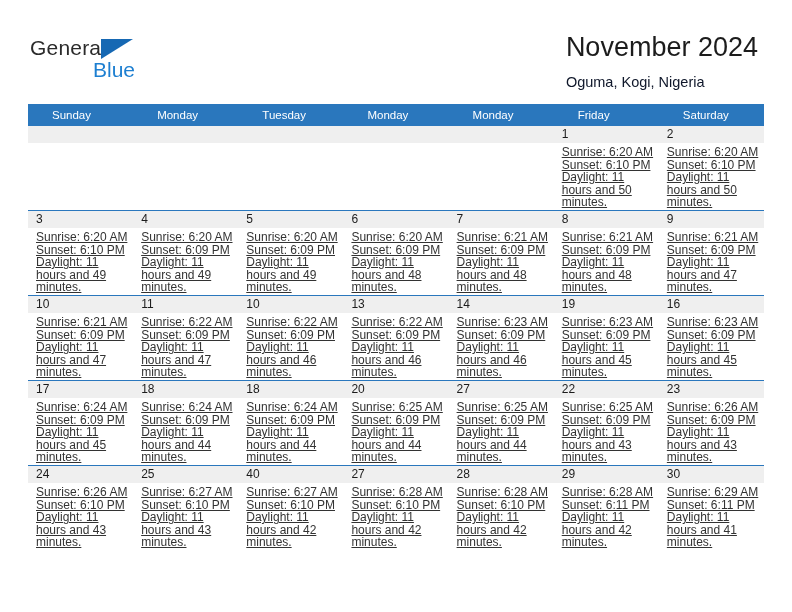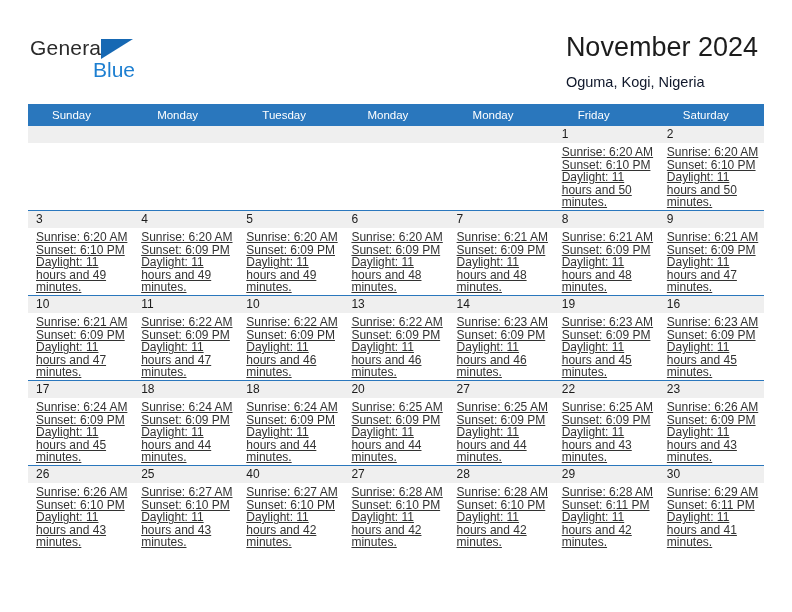--- a/index.html
+++ b/index.html
@@ -390,21 +390,21 @@
           <div class="details">
             <div>Sunrise: 6:26 AM</div>
             <div>Sunset: 6:09 PM</div>
             <div class="daylight">Daylight: 11 hours and 43 minutes.</div>
           </div>
         </td>
       </tr>
 
       <tr class="week">
         <td>
-          <div class="daynum-band">26</div>
+          <div class="daynum-band">24</div>
           <div class="details">
             <div>Sunrise: 6:26 AM</div>
             <div>Sunset: 6:10 PM</div>
             <div class="daylight">Daylight: 11 hours and 43 minutes.</div>
           </div>
         </td>
         <td>
           <div class="daynum-band">25</div>
           <div class="details">
             <div>Sunrise: 6:27 AM</div>

